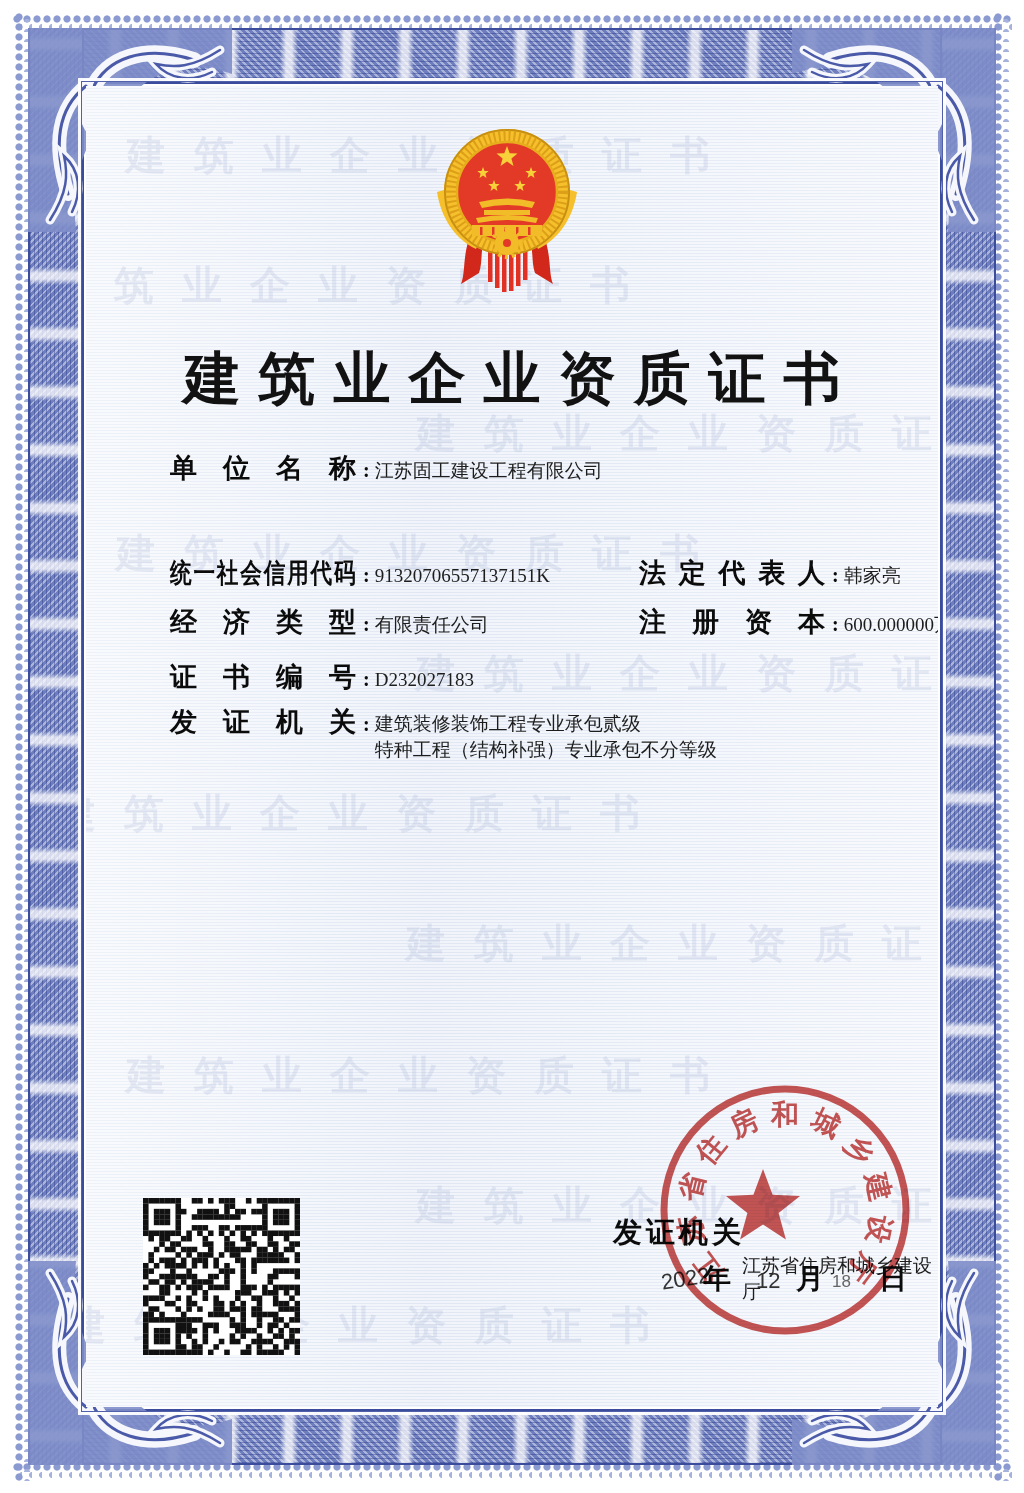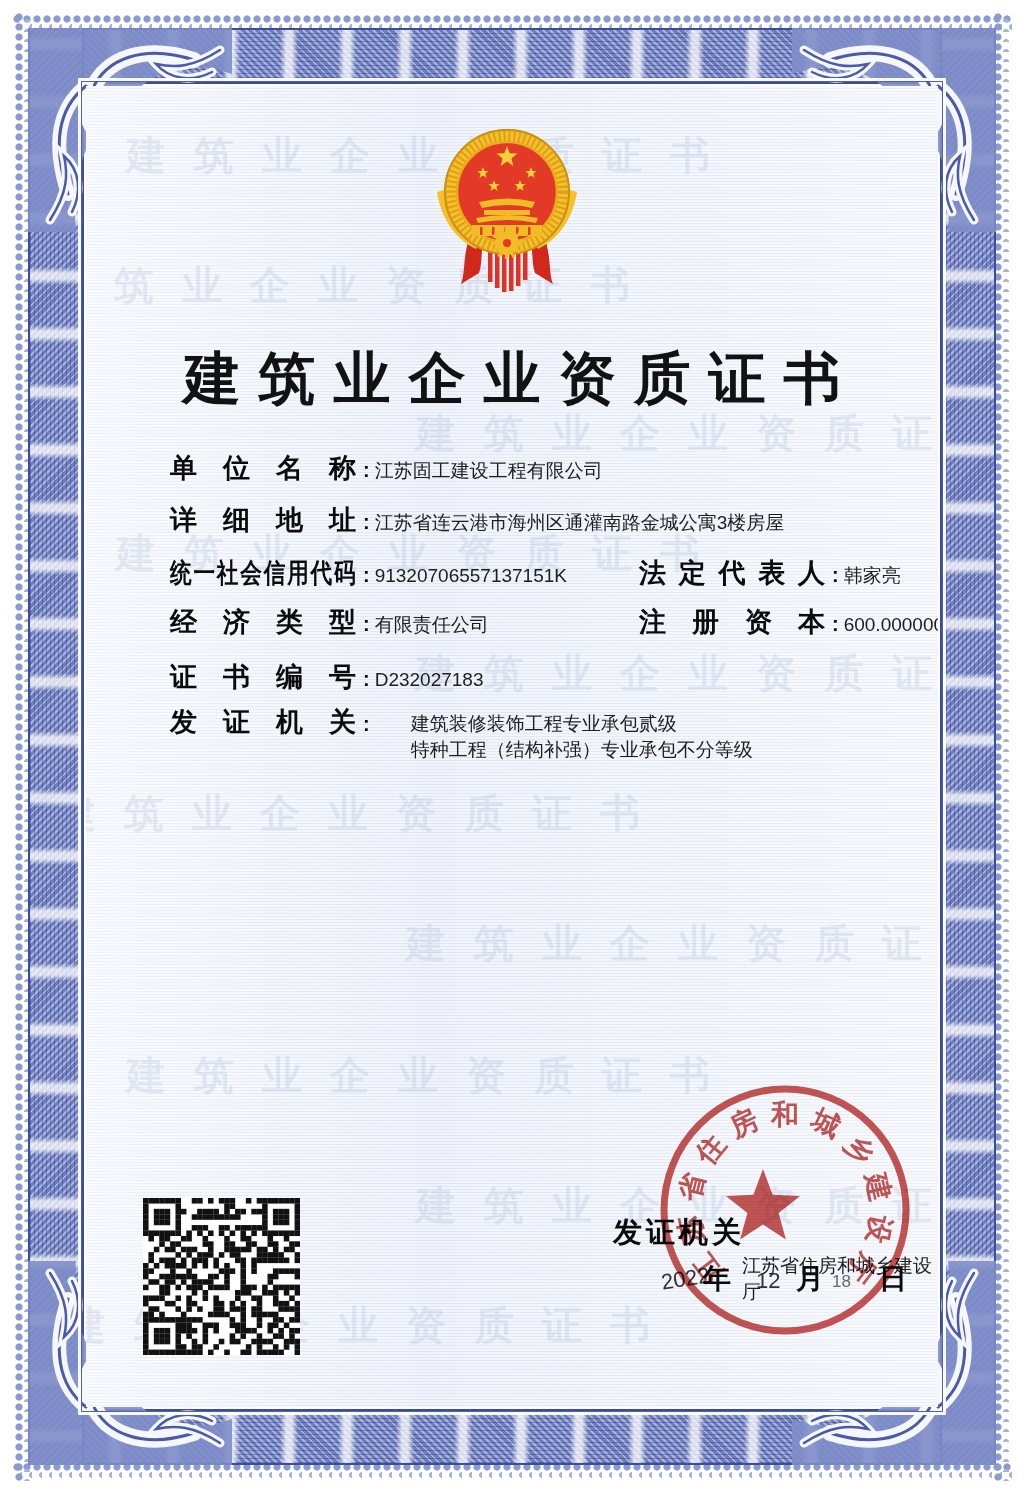--- a/index.html
+++ b/index.html
@@ -59,29 +59,29 @@
   .wm{position:absolute;white-space:nowrap;font-weight:700;font-size:40px;letter-spacing:28px;
       color:#8a99c8;opacity:.17;}
 
   .emblem{position:absolute;left:346px;top:36px;width:150px;height:172px;}
 
   .title{position:absolute;left:0;top:255px;width:100%;margin:0;text-align:center;
       font-size:57px;font-weight:700;letter-spacing:18px;padding-left:18px;box-sizing:border-box;
       color:#121212;}
 
   
-  .frow{position:absolute;left:84px;width:768px;white-space:nowrap;}
+  .frow{position:absolute;left:84px;width:768px;white-space:nowrap;font-family:Liberation Serif, serif;}
   .flabel{display:inline-block;width:186px;font-size:27px;line-height:30px;font-weight:700;
       color:#0b0b0b;text-align:justify;text-align-last:justify;vertical-align:baseline;}
   .flabel.cond{width:232px;transform:scaleX(.8);transform-origin:0 70%;margin-right:-46px;}
   .fcolon{display:inline-block;font-size:20px;font-weight:700;color:#0b0b0b;margin:0 5px 0 7px;vertical-align:baseline;}
   .fvalue{font-size:19px;color:#1d1d1d;vertical-align:baseline;}
   .rcell{position:absolute;left:458px;top:0;white-space:nowrap;margin-left:11px;}
   .vlines{display:inline-block;vertical-align:top;padding-top:4px;}
-  .vlines .fvalue{display:block;line-height:26px;margin-left:36px;}
+  .vlines .fvalue{display:block;line-height:26px;}
 
   
   .qr{position:absolute;left:57px;top:1112px;width:157px;height:157px;}
   .issuer-label{position:absolute;left:527px;top:1127px;font-size:29px;font-weight:700;
       letter-spacing:4px;color:#0b0b0b;}
   .issuer-value{position:absolute;left:656px;top:1129px;font-size:19px;color:#1d1d1d;margin-top:38px;}
   .dpart{position:absolute;color:#0b0b0b;}
   .d-year{left:575px;top:1180px;font-size:22px;color:#333;transform:rotate(-9deg);}
   .d-yu{left:617px;top:1174px;font-size:28px;font-weight:700;}
   .d-month{left:670px;top:1182px;font-size:22px;color:#333;}
@@ -195,23 +195,20 @@
       <circle cx="75" cy="121" r="14" fill="none" stroke="#f2bb28" stroke-width="4" stroke-dasharray="3 4"></circle>
       <circle cx="75" cy="121" r="4" fill="#e23a26"></circle>
     </svg>
 
     <h1 class="title">建筑业企业资质证书</h1>
 
     <div class="frow" style="top:367px">
       <span class="flabel">单位名称</span><span class="fcolon">:</span><span class="fvalue">江苏固工建设工程有限公司</span>
     </div>
 
-    <div class="frow" style="top:419px">
-      <span class="flabel">详细地址</span><span class="fcolon">:</span><span class="fvalue">江苏省连云港市海州区通灌南路金城公寓3楼房屋</span>
-    </div>
 
     <div class="frow" style="top:472px">
       <span class="flabel cond">统一社会信用代码</span><span class="fcolon">:</span><span class="fvalue">91320706557137151K</span>
       <span class="rcell">
         <span class="flabel">法定代表人</span><span class="fcolon">:</span><span class="fvalue">韩家亮</span>
       </span>
     </div>
 
     <div class="frow" style="top:521px">
       <span class="flabel">经济类型</span><span class="fcolon">:</span><span class="fvalue">有限责任公司</span>

